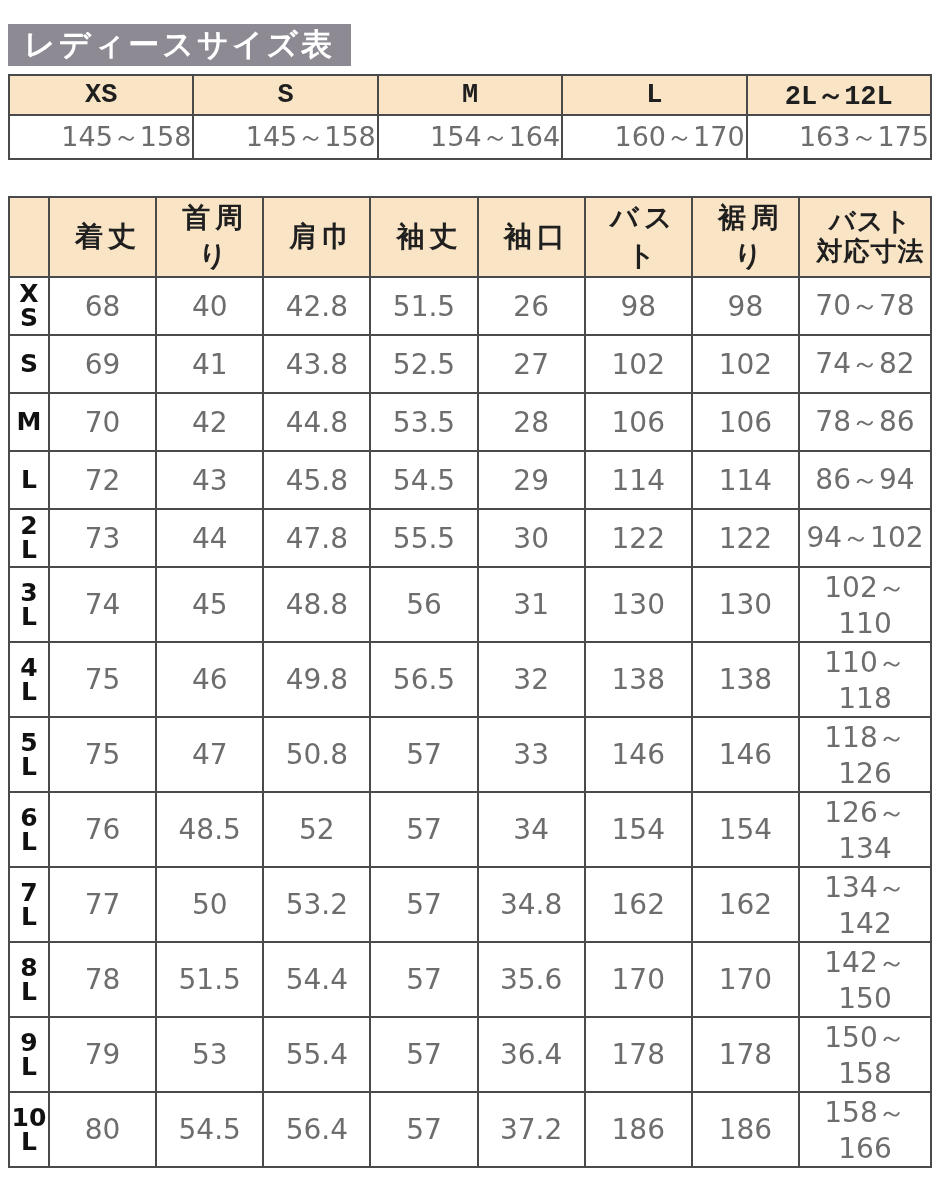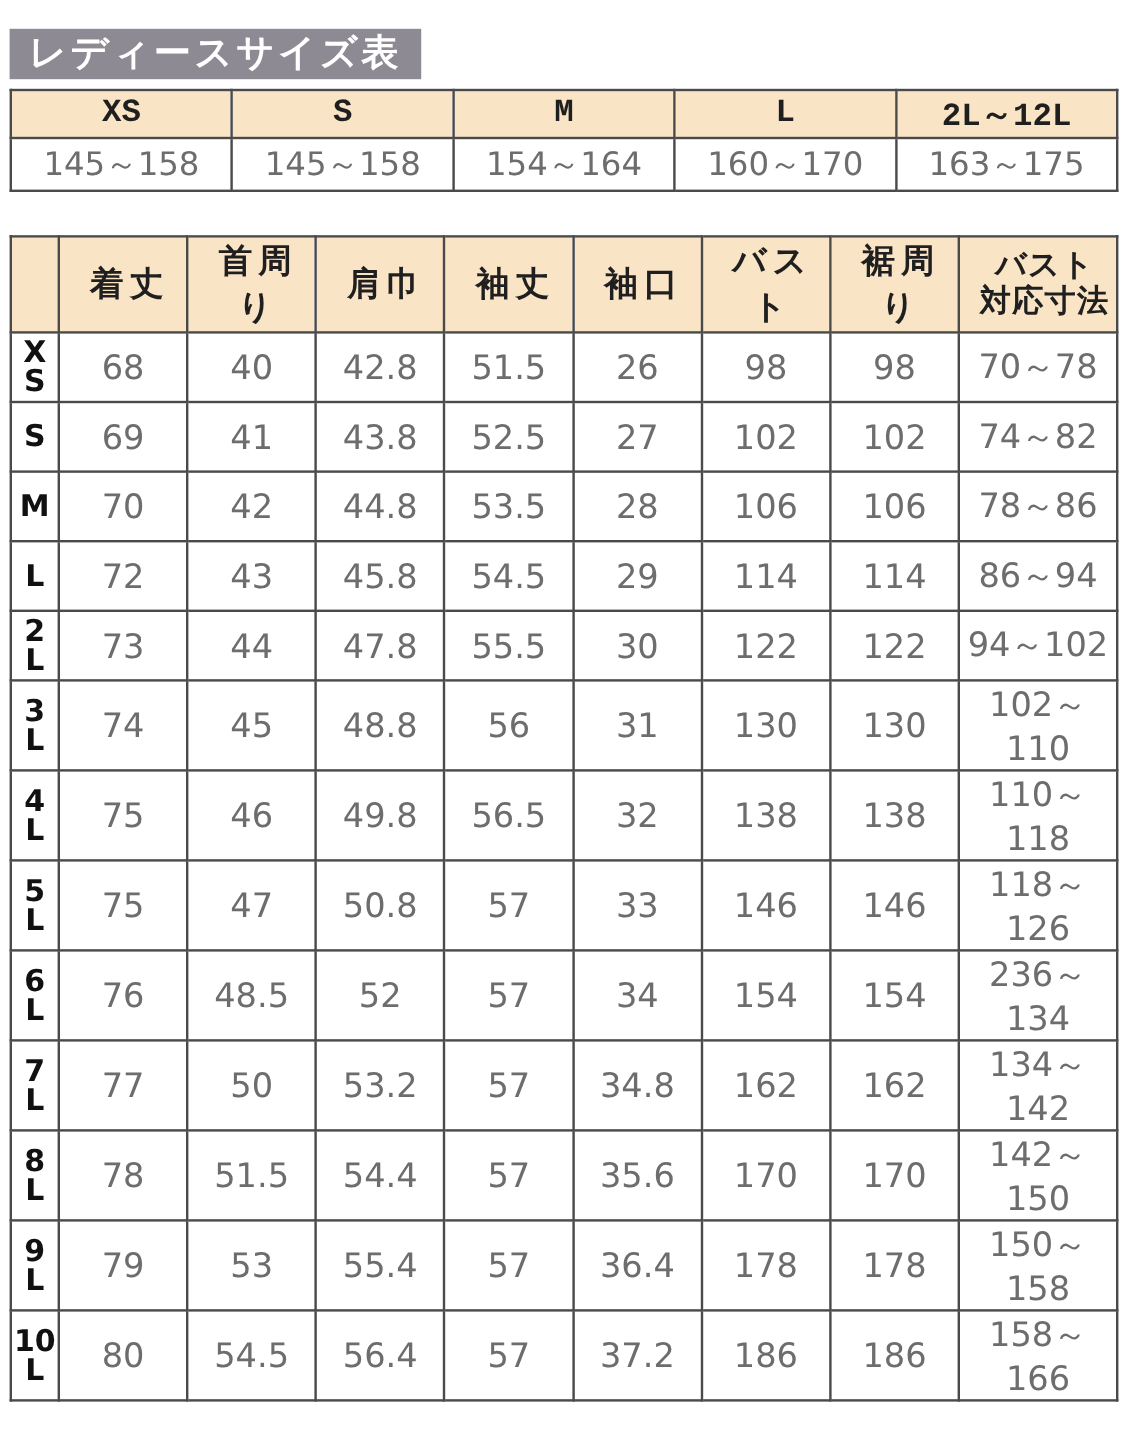--- a/index.html
+++ b/index.html
@@ -49,20 +49,21 @@
     font-weight:bold;
     color:#1f1f1f;
     font-family:Liberation Mono, monospace;
   }
   .height-table td{
     background:#ffffff;
     height:40px;
     font-size:27px;
     font-weight:normal;
     color:#6d6d6d;
+    text-align:right;
   }
 
   
   .size-table{margin-top:36px;}
   .size-table thead th{
     background:#f9e4c6;
     height:64px;
     font-size:28px;
     font-weight:bold;
     color:#1f1f1f;
@@ -245,21 +246,21 @@
       <tr>
         <th class="rowlabel">6
 L</th>
         <td>76</td>
         <td>48.5</td>
         <td>52</td>
         <td>57</td>
         <td>34</td>
         <td>154</td>
         <td>154</td>
-        <td>236～134</td>
+        <td>126～134</td>
       </tr>
       <tr>
         <th class="rowlabel">7
 L</th>
         <td>77</td>
         <td>50</td>
         <td>53.2</td>
         <td>57</td>
         <td>34.8</td>
         <td>162</td>

